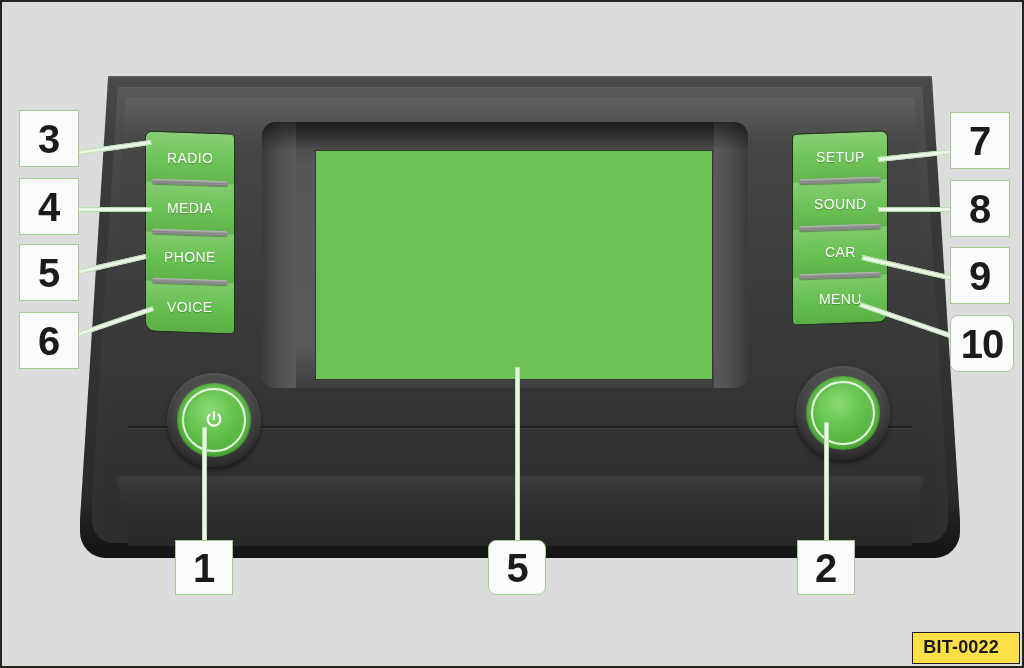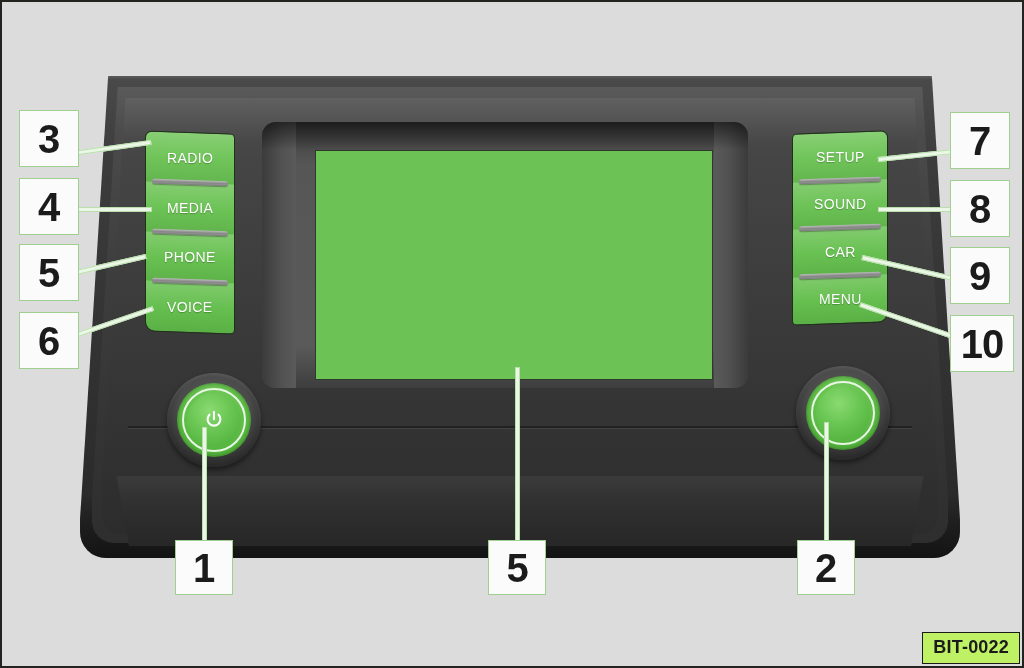--- a/index.html
+++ b/index.html
@@ -237,21 +237,21 @@
     display: flex;
     align-items: center;
     justify-content: center;
     color: #1b1b1b;
     font-size: 40px;
     font-weight: bold;
     line-height: 1;
     z-index: 6;
     font-family: "Liberation Sans", sans-serif;
   }
-  .callout-box.wide { letter-spacing: -1px; }
+  .callout-box.wide { letter-spacing: -1px; border-radius: 8px; }
 
   .leader {
     position: absolute;
     background: #eaf7e6;
     border: 1px solid #b9dfac;
     box-sizing: border-box;
     transform-origin: left center;
     z-index: 4;
     height: 5px;
   }
@@ -259,23 +259,23 @@
     width: 5px;
     height: auto;
     transform-origin: center top;
   }
 
   
   #bit-code {
     position: absolute;
     right: 2px;
     bottom: 2px;
-    background: #bef264;
+    background: #fde047;
     border: 1.5px solid #1b1b1b;
-    padding: 4px 10px 5px 10px;
+    padding: 4px 20px 5px 10px;
     font-size: 18px;
     font-weight: bold;
     color: #1b1b1b;
     letter-spacing: 0.2px;
     z-index: 8;
   }
 </style>
 </head>
 <body>
 

